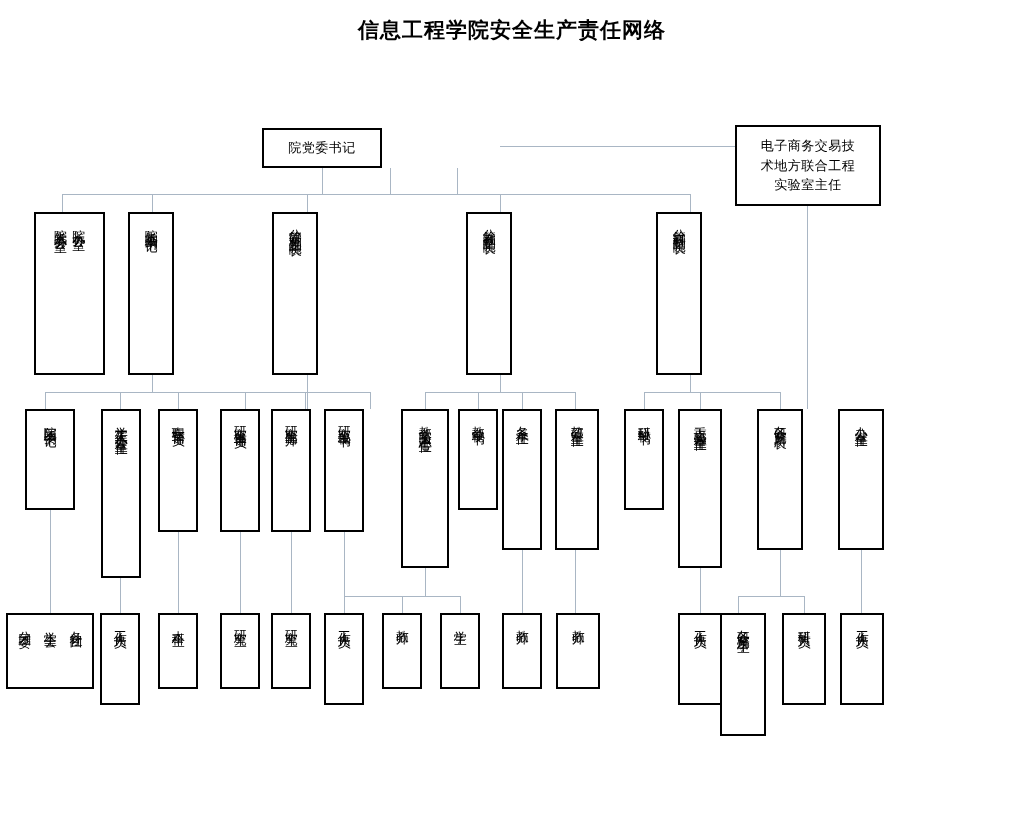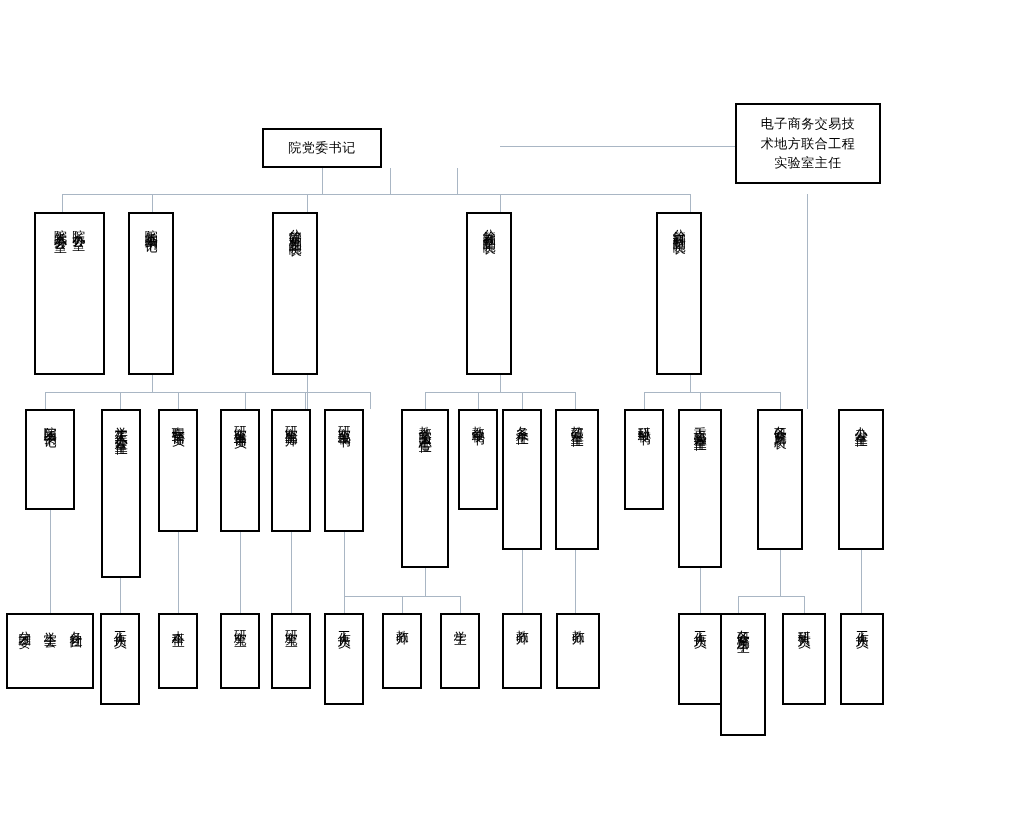--- a/index.html
+++ b/index.html
@@ -67,20 +67,21 @@
     font-size:13px;
     letter-spacing:2px;
     line-height:1.2;
   }
 </style>
 </head>
 <body>
 
 <div id="canvas">
 
+  <div id="chart-title">信息工程学院安全生产责任网络</div>
 
   <div class="ln h" style="left:500px;top:146px;width:235px;"></div>
 
   <div class="ln v" style="left:322px;top:168px;height:27px;"></div>
   <div class="ln v" style="left:457px;top:168px;height:27px;"></div>
   <div class="ln h" style="left:322px;top:194px;width:136px;"></div>
 
   <div class="ln h" style="left:62px;top:194px;width:628px;"></div>
   <div class="ln v" style="left:390px;top:168px;height:27px;"></div>
 
@@ -141,21 +142,21 @@
   <div class="ln v" style="left:738px;top:596px;height:17px;"></div>
   <div class="ln v" style="left:804px;top:596px;height:17px;"></div>
 
   <div class="ln v" style="left:861px;top:550px;height:63px;"></div>
 
   <div class="node horiz" style="left:262px;top:128px;width:120px;height:40px;">
     <span class="lbl">院党委书记</span>
   </div>
 
 
-  <div class="node horiz" style="left:735px;top:103px;width:146px;height:81px;">
+  <div class="node horiz" style="left:735px;top:125px;width:146px;height:81px;">
     <span class="lbl" style="line-height:1.5;">电子商务交易技
 术地方联合工程
 实验室主任</span>
   </div>
 
   <div class="node multi" style="left:34px;top:212px;width:71px;height:163px;">
     <span class="col">院长办公室</span>
     <span class="col">院党委办公室</span>
   </div>
 

